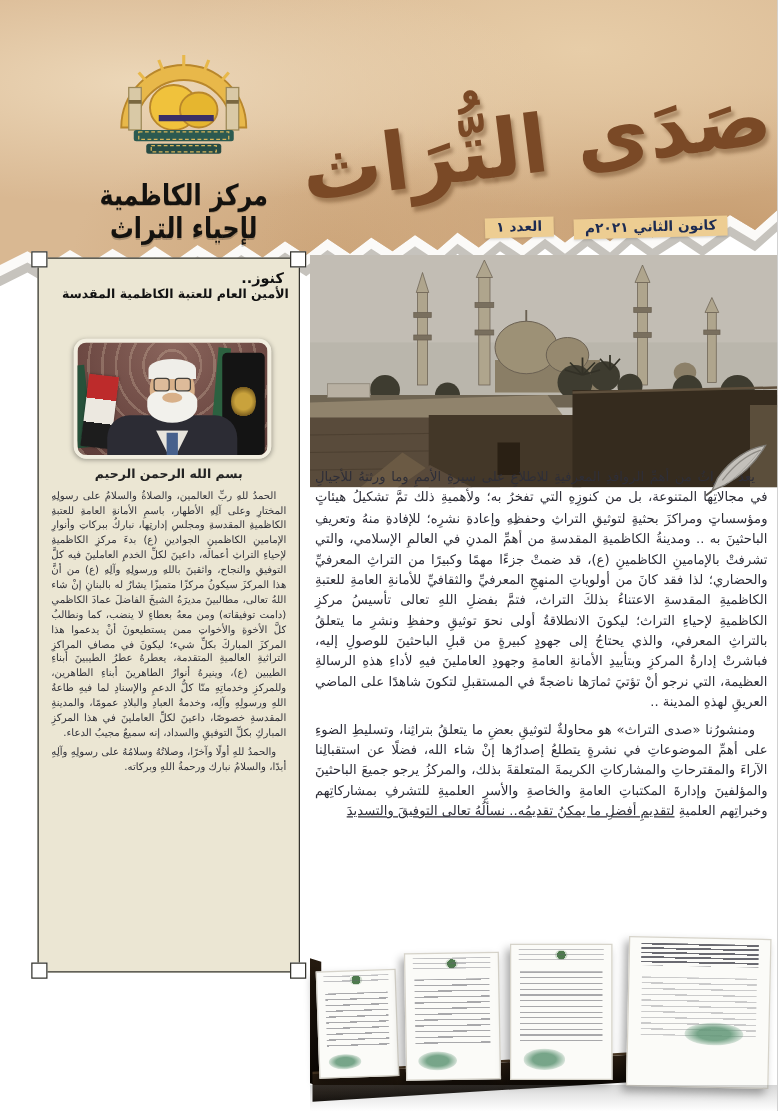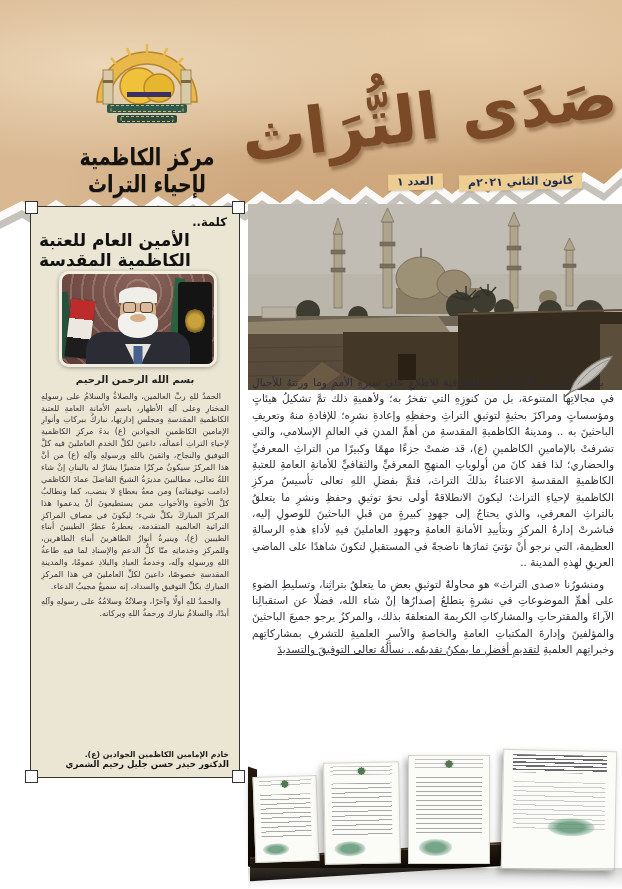--- a/index.html
+++ b/index.html
@@ -32,21 +32,21 @@
   
   .issues{position:absolute;z-index:5;top:174px;left:388px;display:flex;flex-direction:row-reverse;gap:16px;}
   .badge{background:#edcd92;color:#1c2b52;font-weight:bold;font-size:11px;padding:1px 9px 2px;transform:rotate(-1.5deg);box-shadow:0 1px 2px rgba(0,0,0,.15);}
 
   
   .sidebar{position:absolute;left:30px;top:206px;width:210px;height:572px;background:#ebe6d3;
     border:1.3px solid #35342f;box-sizing:border-box;z-index:4;}
   .corner{position:absolute;width:11px;height:11px;border:1.3px solid #35342f;background:#fff;}
   .c-tl{top:-6px;left:-6px;} .c-tr{top:-6px;right:-6px;} .c-bl{bottom:-6px;left:-6px;} .c-br{bottom:-6px;right:-6px;}
   .s-kicker{margin:8px 12px 0;font-size:11.5px;font-weight:bold;color:#111;text-align:right;}
-  .s-title{margin:1px 8px 0;font-size:17px;font-weight:bold;color:#111;text-align:left;}
+  .s-title{margin:1px 8px 0;font-size:10px;font-weight:bold;color:#111;text-align:right;}
   .s-sub{margin:3px 8px 0;font-size:12.2px;font-weight:bold;color:#b01a31;text-align:center;}
   .s-photo{position:absolute;top:64px;left:28px;width:152px;height:90px;border-radius:10px;
     border:3px solid #f2eee0;box-shadow:0 1px 4px rgba(0,0,0,.35);overflow:hidden;
     background:radial-gradient(circle at 50% 0%, #8a655c 0%, #6e4a44 60%, #5d3c38 100%);}
   .carpet{position:absolute;inset:0;background:
      repeating-radial-gradient(circle at 50% 20%, rgba(214,192,168,.28) 0 2px, transparent 2px 11px);}
   .flag-iq{position:absolute;left:6px;top:26px;width:24px;height:58px;transform:rotate(7deg);
     background:linear-gradient(#bd2b2b 0 33%,#ece8e0 33% 66%,#1d1d1d 66%);box-shadow:0 0 2px rgba(0,0,0,.4);}
   .flag-green{position:absolute;left:-3px;top:18px;width:12px;height:66px;background:#27513a;transform:rotate(-6deg);}
   .banner-right{position:absolute;right:2px;top:8px;width:34px;height:82px;background:#141414;
@@ -153,21 +153,21 @@
     <span class="badge">العدد ١</span>
     <span class="badge">كانون الثاني ٢٠٢١م</span>
   </div>
 
   <div class="sidebar">
     <div class="corner c-tl"></div>
     <div class="corner c-tr"></div>
     <div class="corner c-bl"></div>
     <div class="corner c-br"></div>
 
-    <div class="s-kicker">كلمة..</div>
+    <div class="s-kicker">كنوز..</div>
     <div class="s-title">الأمين العام للعتبة الكاظمية المقدسة</div>
 
     <div class="s-photo">
       <div class="carpet"></div>
       <div class="flag-green"></div>
       <div class="flag-iq"></div>
       <div class="flag-green2"></div>
       <div class="banner-right"></div>
       <div class="person">
         <div class="suit"></div>
@@ -178,24 +178,20 @@
         <div class="beard"></div>
         <div class="mouthgap"></div>
         <div class="glasses"></div>
       </div>
     </div>
 
     <div class="s-body">
       <div class="bismillah">بسم الله الرحمن الرحيم</div>
       <p>الحمدُ للهِ ربِّ العالمين، والصلاةُ والسلامُ على رسولِهِ المختارِ وعلى آلِهِ الأطهار، باسمِ الأمانةِ العامةِ للعتبةِ الكاظميةِ المقدسةِ ومجلسِ إدارتِها، نباركُ ببركاتِ وأنوارِ الإمامينِ الكاظمينِ الجوادينِ (ع) بدءَ مركزِ الكاظميةِ لإحياءِ التراثِ أعمالَه، داعينَ لكلِّ الخدمِ العاملينَ فيه كلَّ التوفيقِ والنجاح، واثقينَ باللهِ ورسولِهِ وآلِهِ (ع) من أنَّ هذا المركزَ سيكونُ مركزًا متميزًا يشارُ له بالبنانِ إنْ شاء اللهُ تعالى، مطالبينَ مديرَهُ الشيخَ الفاضلَ عمادَ الكاظمي (دامت توفيقاته) ومن معهُ بعطاءٍ لا ينضب، كما ونطالبُ كلَّ الأخوةِ والأخواتِ ممن يستطيعونَ أنْ يدعموا هذا المركزَ المباركَ بكلِّ شيء؛ ليكونَ في مصافِ المراكزِ التراثيةِ العالميةِ المتقدمة، يعطرهُ عطرُ الطيبينَ أبناءِ الطيبين (ع)، وينيرهُ أنوارُ الطاهرينَ أبناءِ الطاهرين، وللمركزِ وخدماتِهِ منّا كلُّ الدعمِ والإسنادِ لما فيهِ طاعةُ اللهِ ورسولِهِ وآلِه، وخدمةُ العبادِ والبلادِ عمومًا، والمدينةِ المقدسةِ خصوصًا، داعينَ لكلِّ العاملينَ في هذا المركزِ المباركِ بكلِّ التوفيقِ والسداد، إنه سميعٌ مجيبُ الدعاء.</p>
       <p>والحمدُ للهِ أولًا وآخرًا، وصلاتُهُ وسلامُهُ على رسولِهِ وآلِهِ أبدًا، والسلامُ نبارك ورحمةُ اللهِ وبركاته.</p>
-    </div>
-    <div class="s-sigs">
-      <div class="sig-role">خادم الإمامين الكاظمين الجوادين (ع).</div>
-      <div class="sig-name">الدكتور حيدر حسن جليل رحيم الشمري</div>
     </div>
   </div>
 
   <div class="shrine">
     <svg width="374" height="186" viewBox="0 0 374 186">
       <rect x="0" y="0" width="374" height="186" fill="#c9c5bd"></rect>
       <rect x="0" y="70" width="374" height="50" fill="#bdb8af" opacity="0.6"></rect>
       <g fill="#b5ab93" stroke="#6b6154" stroke-width="0.6">
         <rect x="86" y="30" width="8" height="74"></rect>
           <polygon points="85,30 95,30 90,14"></polygon>

